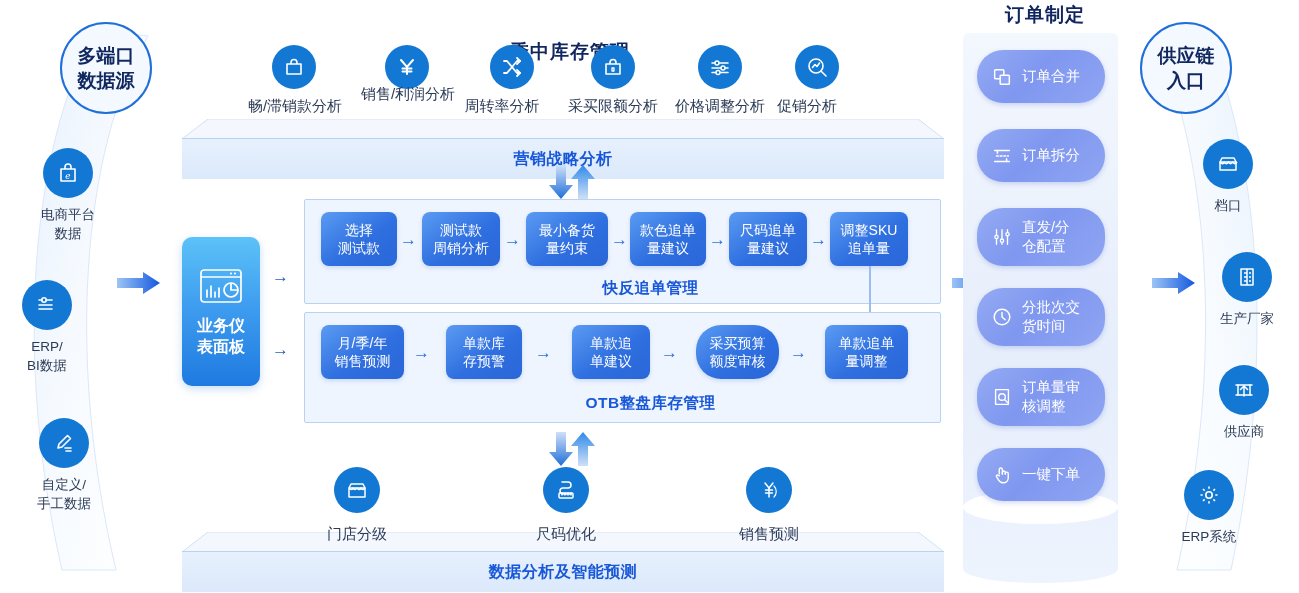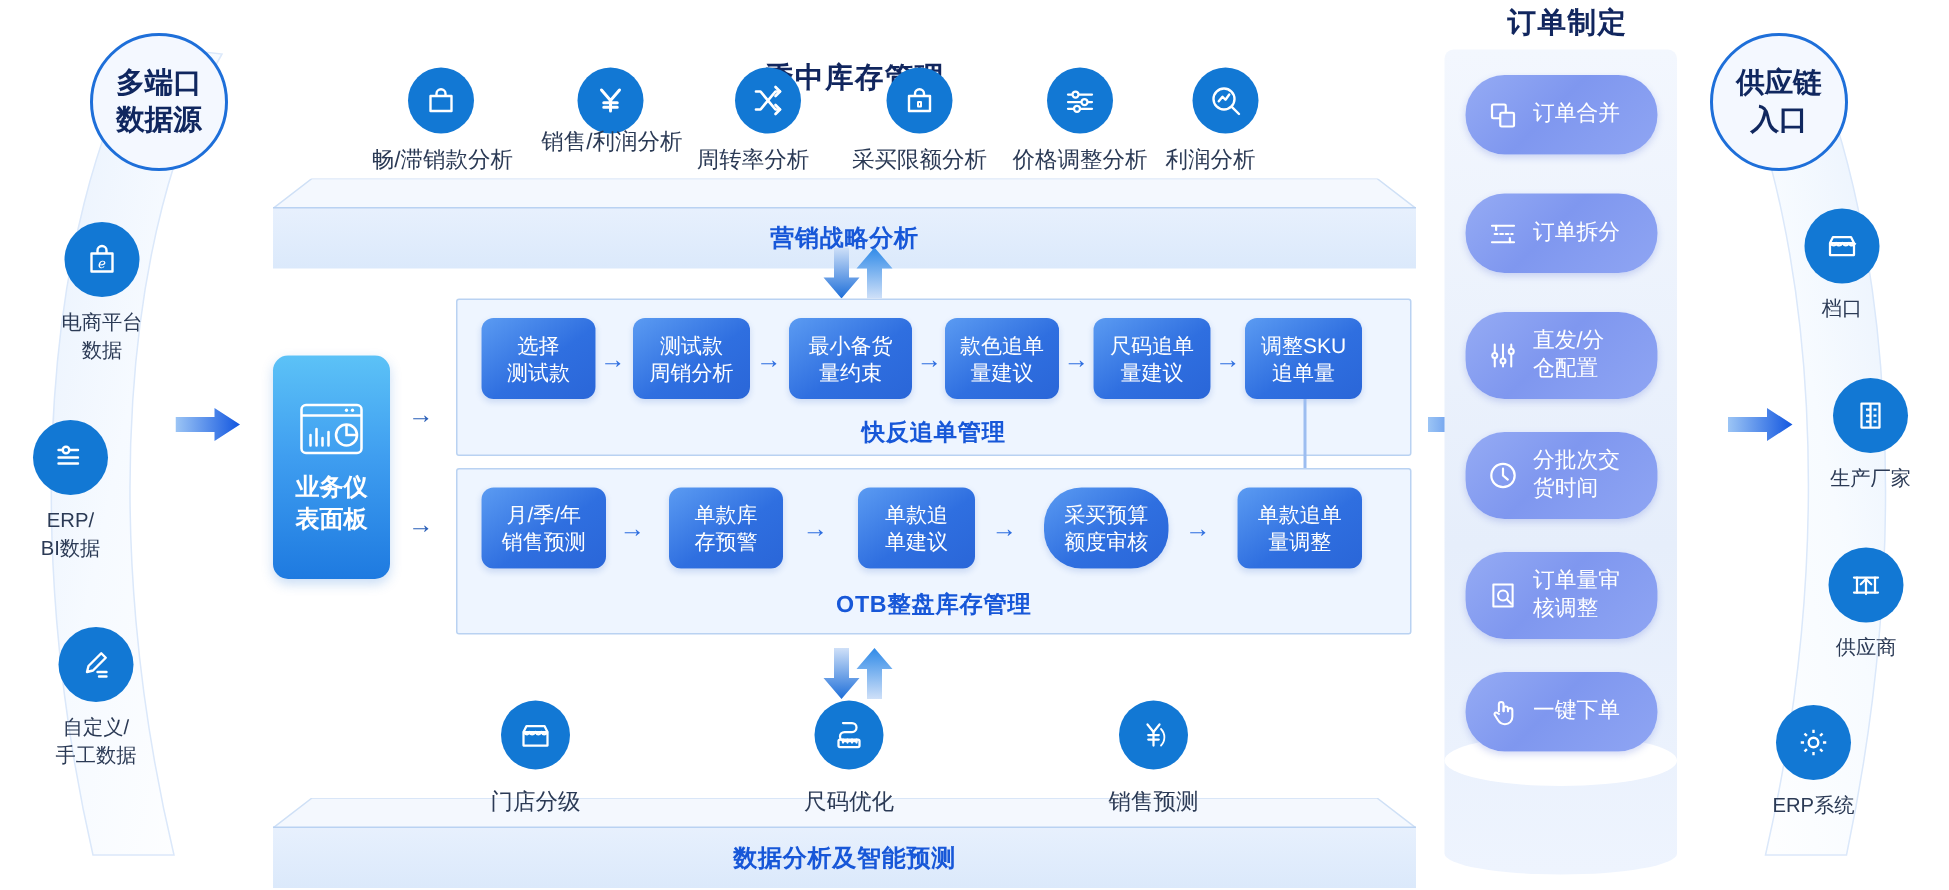--- a/index.html
+++ b/index.html
@@ -87,20 +87,21 @@
     border-radius:2px;
   }
   .panel-caption {
     position:absolute;
     width:100%;
     text-align:center;
     font-size:15.5px;
     font-weight:bold;
     color:#1757d8;
     letter-spacing:.5px;
+    margin-left:28px;
   }
 
   
   .chip {
     position:absolute;
     border-radius:8px;
     background:linear-gradient(145deg,#5b9bf2 0%,#2f6fe0 55%,#2a66d8 100%);
     color:#fff;
     font-size:14px;
     line-height:18px;
@@ -296,21 +297,21 @@
   </div>
   <div class="topicon-label" style="left:631px; top:97px; width:178px;">价格调整分析</div>
 
   <div class="topicon" style="left:795px; top:45px;">
     <svg width="24" height="24" viewBox="0 0 24 24" fill="none" stroke="#fff" stroke-width="1.6" stroke-linecap="round" stroke-linejoin="round">
       <circle cx="11" cy="11" r="7"></circle>
         <path d="M16.2 16.2L21 21"></path>
       <path d="M7.5 12.5l2.5-3 2 2 2.5-3.5"></path>
     </svg>
   </div>
-  <div class="topicon-label" style="left:748px; top:97px; width:118px;">利润分析</div>
+  <div class="topicon-label" style="left:748px; top:97px; width:118px;">促销分析</div>
 
   <svg class="updown" style="left:548px; top:165px; width:48px; height:34px;" viewBox="0 0 48 34">
     <defs>
       <linearGradient id="gdn" x1="0" y1="0" x2="0" y2="1">
         <stop offset="0%" stop-color="#cfe0f8"></stop>
           <stop offset="100%" stop-color="#1e6fd9"></stop>
       </linearGradient>
       <linearGradient id="gup" x1="0" y1="1" x2="0" y2="0">
         <stop offset="0%" stop-color="#cfe0f8"></stop>
           <stop offset="100%" stop-color="#2f8ae8"></stop>

